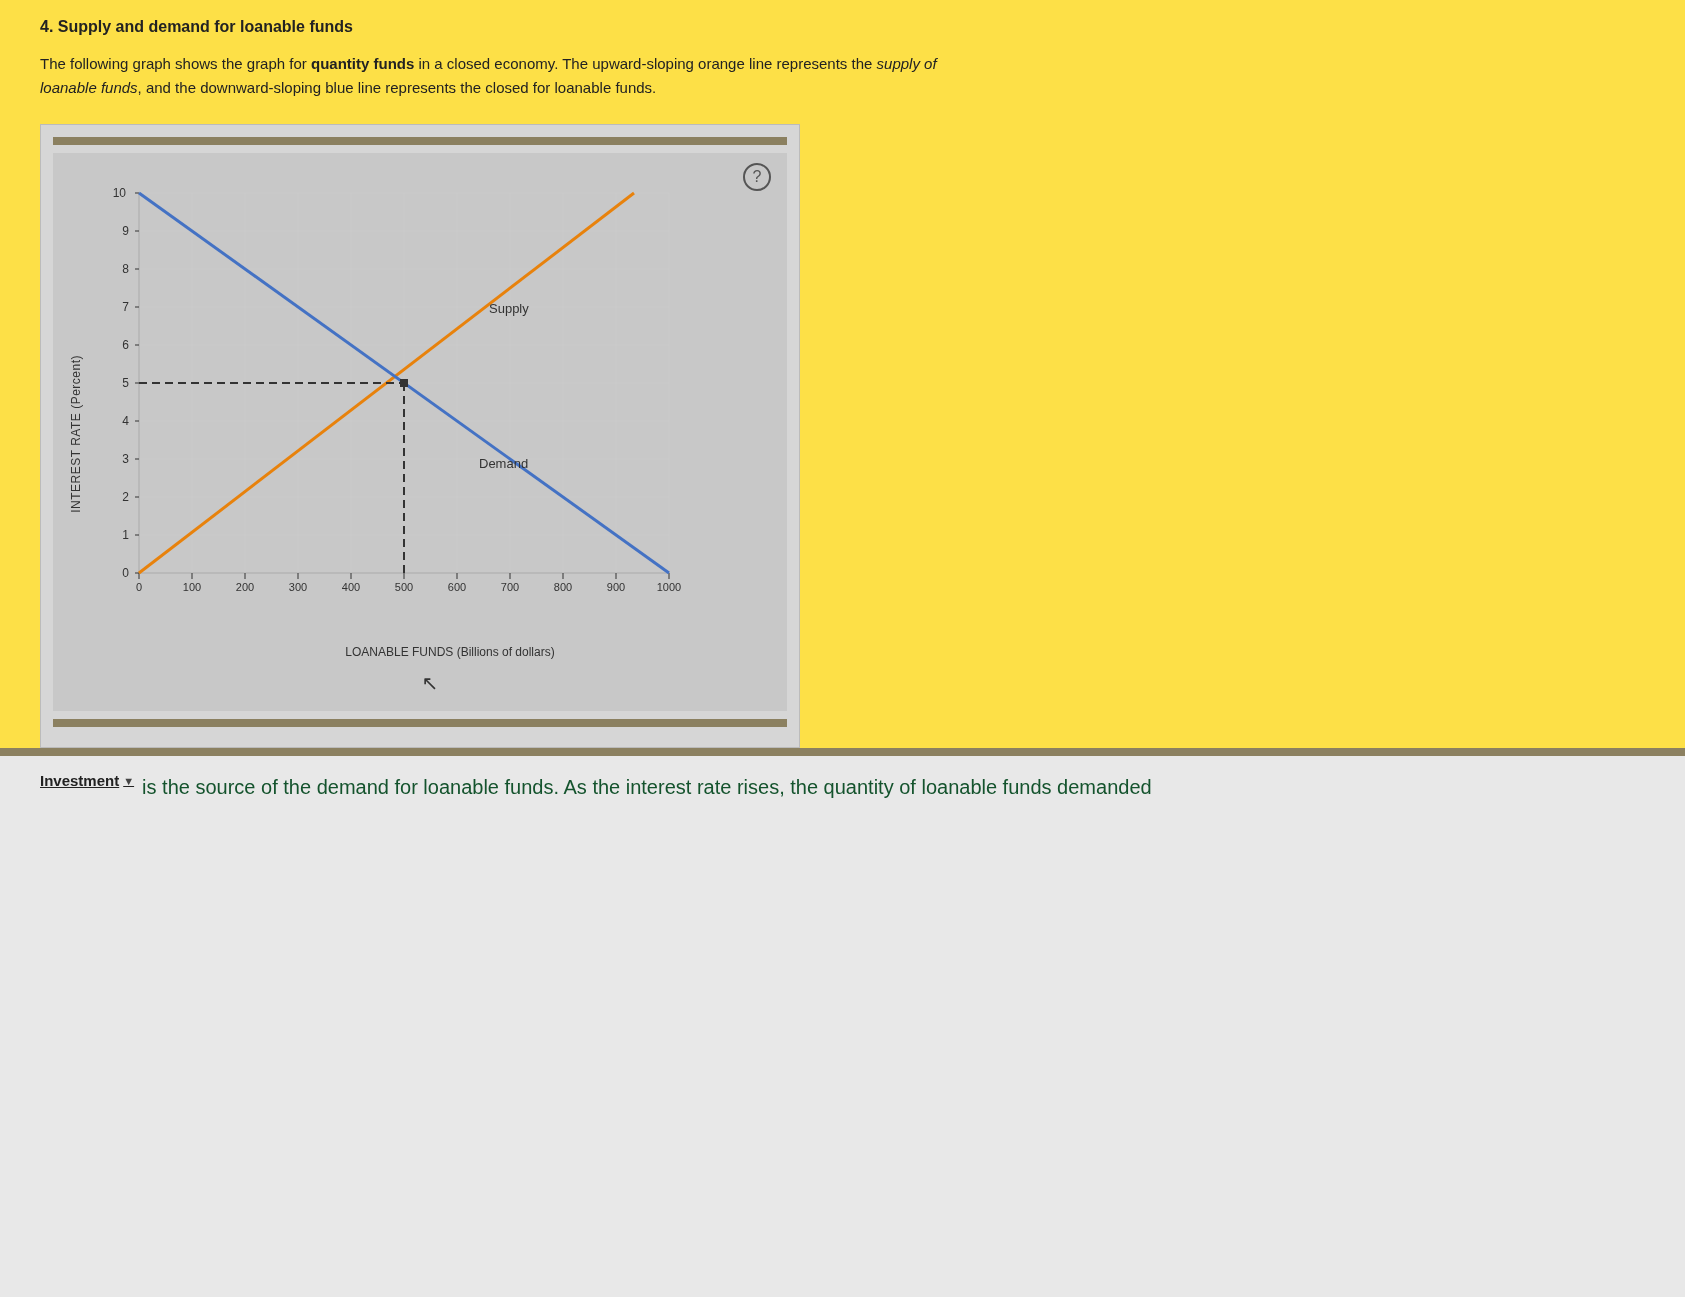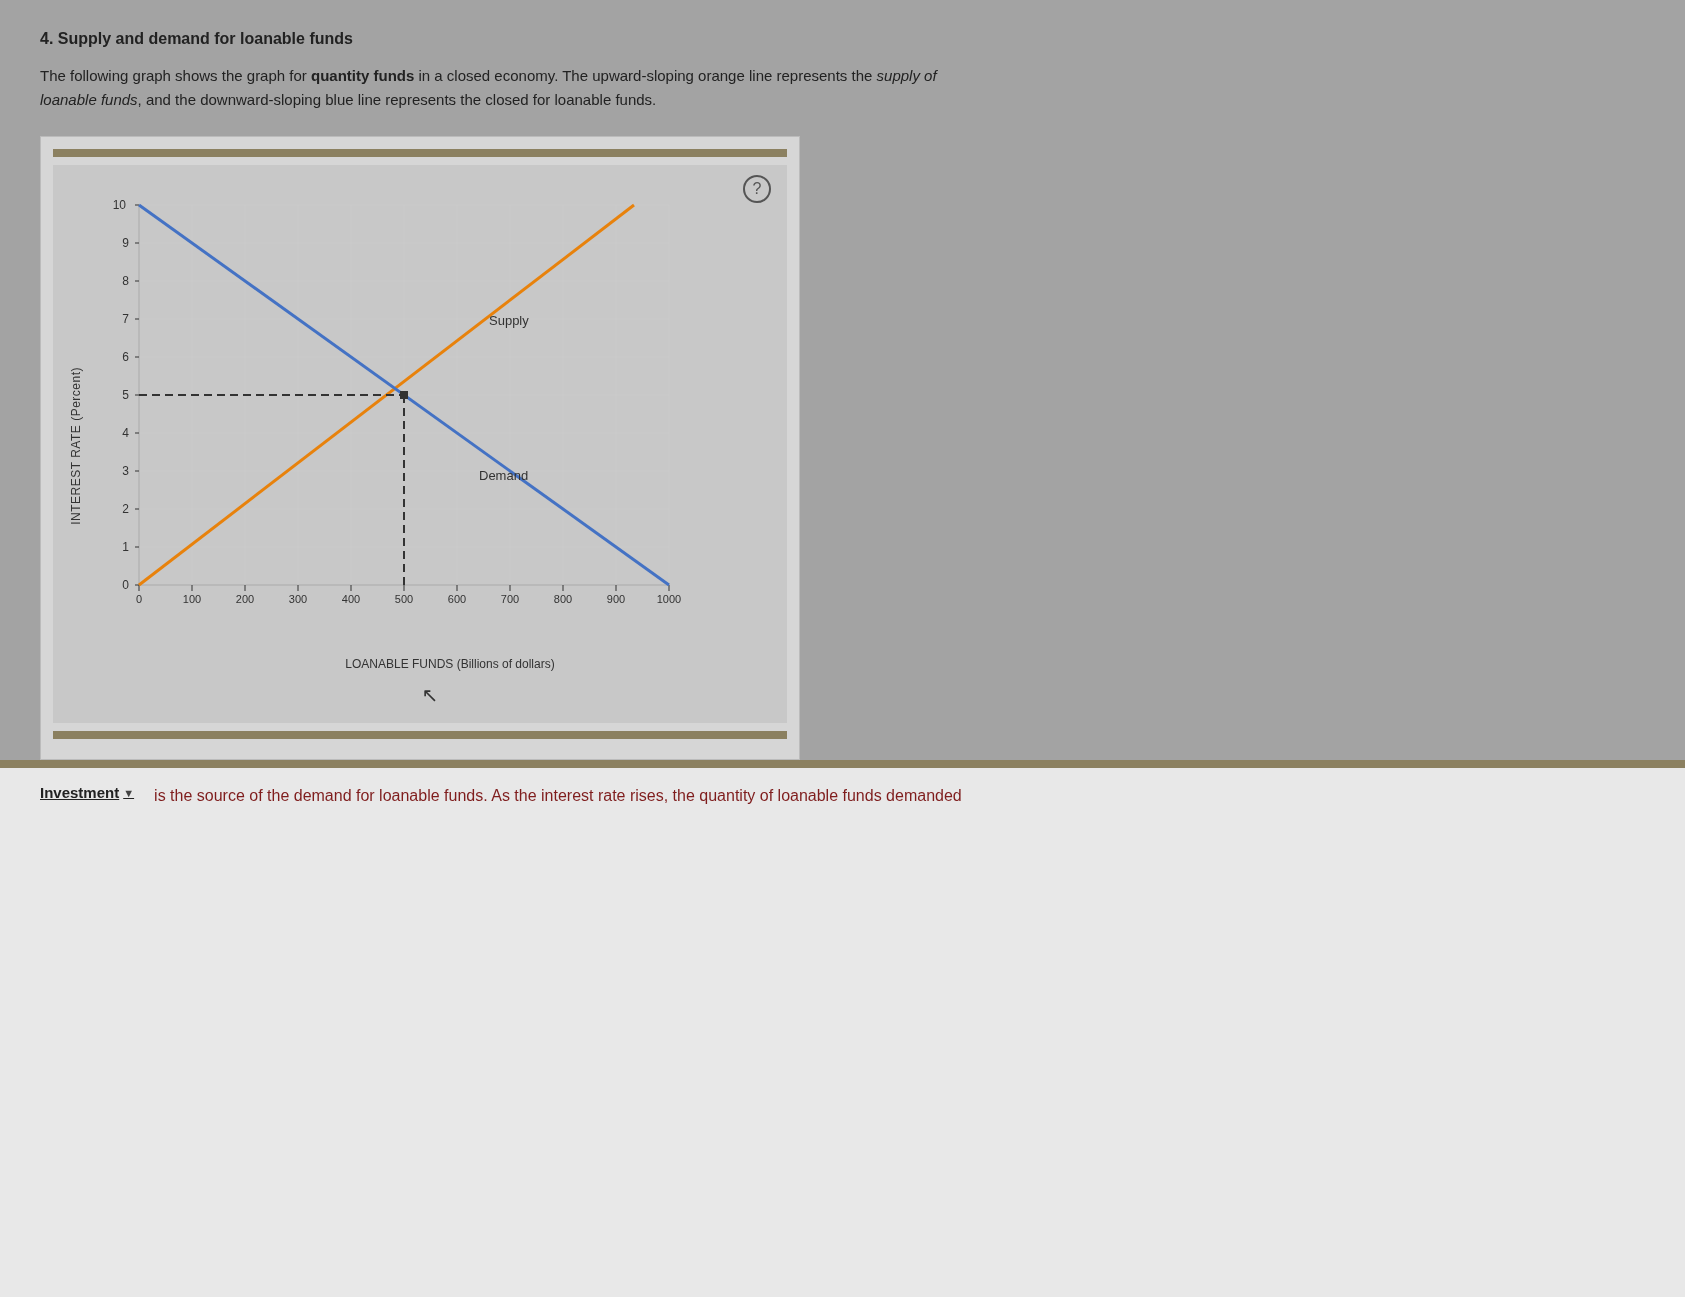--- a/index.html
+++ b/index.html
@@ -6,22 +6,22 @@
     body {
       background: #e8e8e8;
       font-family: Arial, sans-serif;
       font-size: 15px;
       color: #222;
       width: 1685px;
       min-height: 1297px;
     }
 
     .page-container {
-      background: #a3a3a3;
-      padding: 30px 40px 0 40px;
+      background: #fde047;
+      padding: 18px 40px 0 40px;
     }
 
     .question-title {
       font-weight: bold;
       font-size: 16px;
       margin-bottom: 16px;
     }
 
     .description {
       font-size: 15px;
@@ -150,23 +150,23 @@
       gap: 4px;
       white-space: nowrap;
     }
 
     .dropdown-arrow {
       font-size: 11px;
       color: #444;
     }
 
     .bottom-text {
-      font-size: 16px;
-      color: #7f1d1d;
-      margin-left: 20px;
+      font-size: 20px;
+      color: #14532d;
+      margin-left: 8px;
       line-height: 1.5;
     }
   </style>
 </head>
 <body>
 
 <div class="page-container">
   <div class="question-title">
     <span>4.</span>
     <span>Supply and demand for loanable funds</span>

